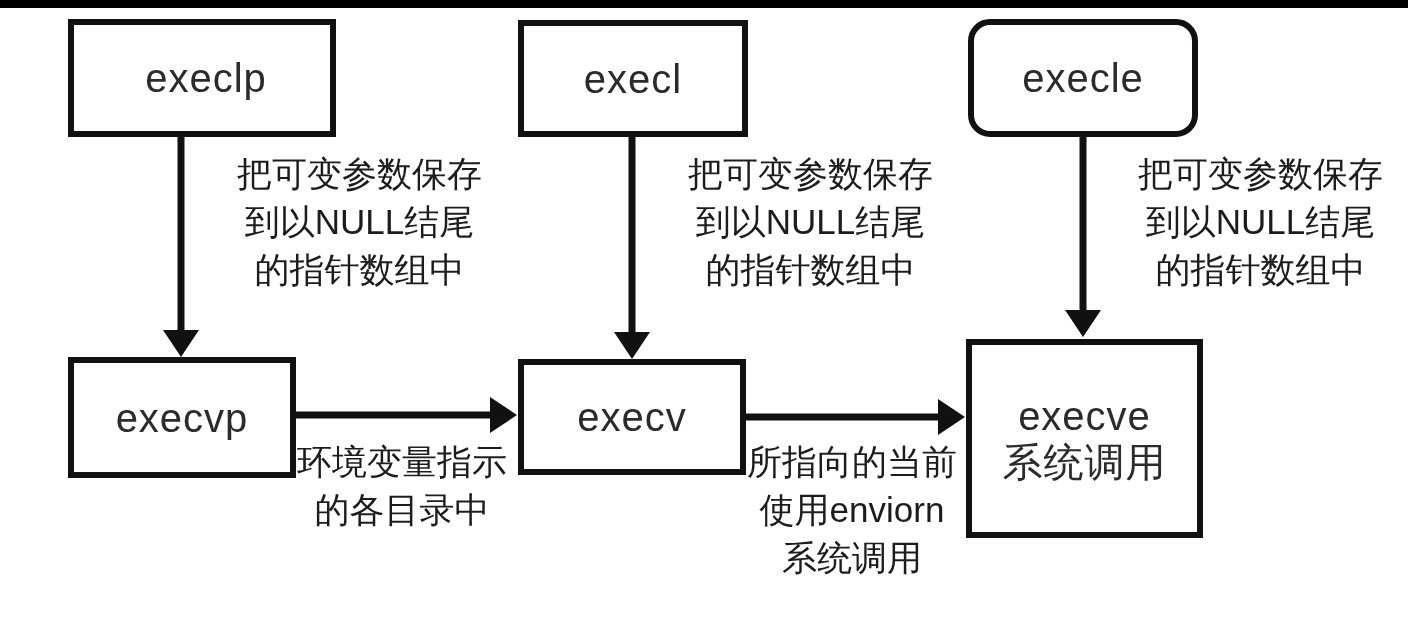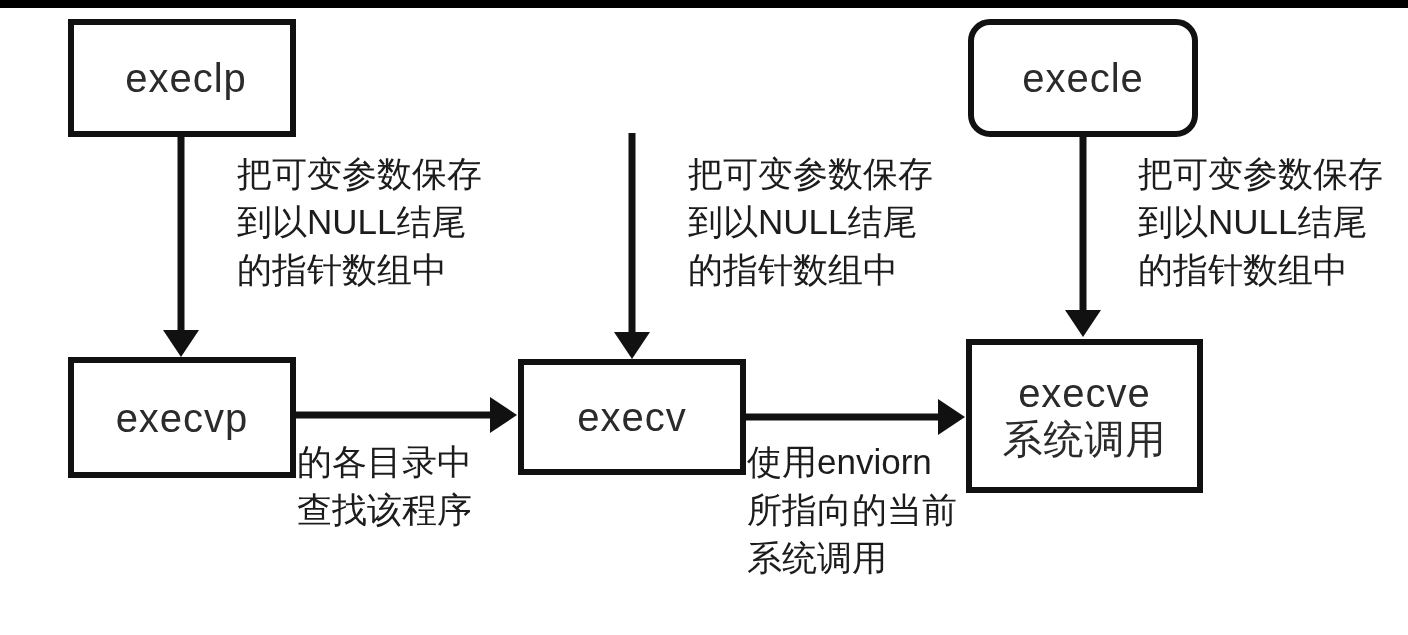--- a/index.html
+++ b/index.html
@@ -24,41 +24,41 @@
     background: #ffffff;
     display: flex;
     flex-direction: column;
     align-items: center;
     justify-content: center;
     font-size: 40px;
     line-height: 46px;
     color: #2b2b2b;
     letter-spacing: 1px;
   }
-  #node-execlp { left: 68px;  top: 19px;  width: 228px; height: 118px; padding-left: 8px; }
+  #node-execlp { left: 68px;  top: 19px;  width: 268px; height: 118px; padding-left: 8px; }
   #node-execl  { left: 518px; top: 20px;  width: 230px; height: 117px; }
   #node-execle { left: 968px; top: 19px;  width: 230px; height: 118px; border-radius: 22px; }
   #node-execvp { left: 68px;  top: 357px; width: 228px; height: 121px; }
   #node-execv  { left: 518px; top: 359px; width: 228px; height: 116px; }
-  #node-execve { left: 966px; top: 339px; width: 237px; height: 154px; }
+  #node-execve { left: 966px; top: 339px; width: 237px; height: 199px; }
   .arrow-layer {
     position: absolute;
     left: 0; top: 0;
     width: 1408px; height: 635px;
     pointer-events: none;
   }
   .note {
     position: absolute;
     font-size: 35px;
     line-height: 48px;
     color: #1c1c1c;
     white-space: nowrap;
     letter-spacing: 0px;
   }
-  .note span { display: block; }
+  .note span { display: block; text-align: center; }
   #note-execlp-arrow { left: 237px;  top: 150px; }
   #note-execl-arrow  { left: 688px;  top: 150px; }
   #note-execle-arrow { left: 1138px; top: 150px; }
   #note-execvp       { left: 297px;  top: 438px; }
   #note-execv        { left: 747px;  top: 438px; }
 </style>
 </head>
 <body>
 
 <div class="canvas">
@@ -86,20 +86,23 @@
       <g>
         <line x1="744" y1="417" x2="940" y2="417"></line>
         <polygon points="965,417 938,399 938,435" stroke="none"></polygon>
       </g>
     </g>
   </svg>
 
   <div class="node" id="node-execlp">
     <span>execlp</span>
   </div>
+  <div class="node" id="node-execl">
+    <span>execl</span>
+  </div>
   <div class="node" id="node-execle">
     <span>execle</span>
   </div>
   <div class="node" id="node-execvp">
     <span>execvp</span>
   </div>
   <div class="node" id="node-execv">
     <span>execv</span>
   </div>
   <div class="node" id="node-execve">
@@ -116,22 +119,22 @@
     <span>把可变参数保存</span>
     <span>到以NULL结尾</span>
     <span>的指针数组中</span>
   </div>
   <div class="note" id="note-execle-arrow">
     <span>把可变参数保存</span>
     <span>到以NULL结尾</span>
     <span>的指针数组中</span>
   </div>
   <div class="note" id="note-execvp">
+    <span>环境变量指示</span>
     <span>的各目录中</span>
-    <span>查找该程序</span>
   </div>
   <div class="note" id="note-execv">
+    <span>所指向的当前</span>
     <span>使用enviorn</span>
-    <span>所指向的当前</span>
     <span>系统调用</span>
   </div>
 
 </div>
 
 </body></html>

